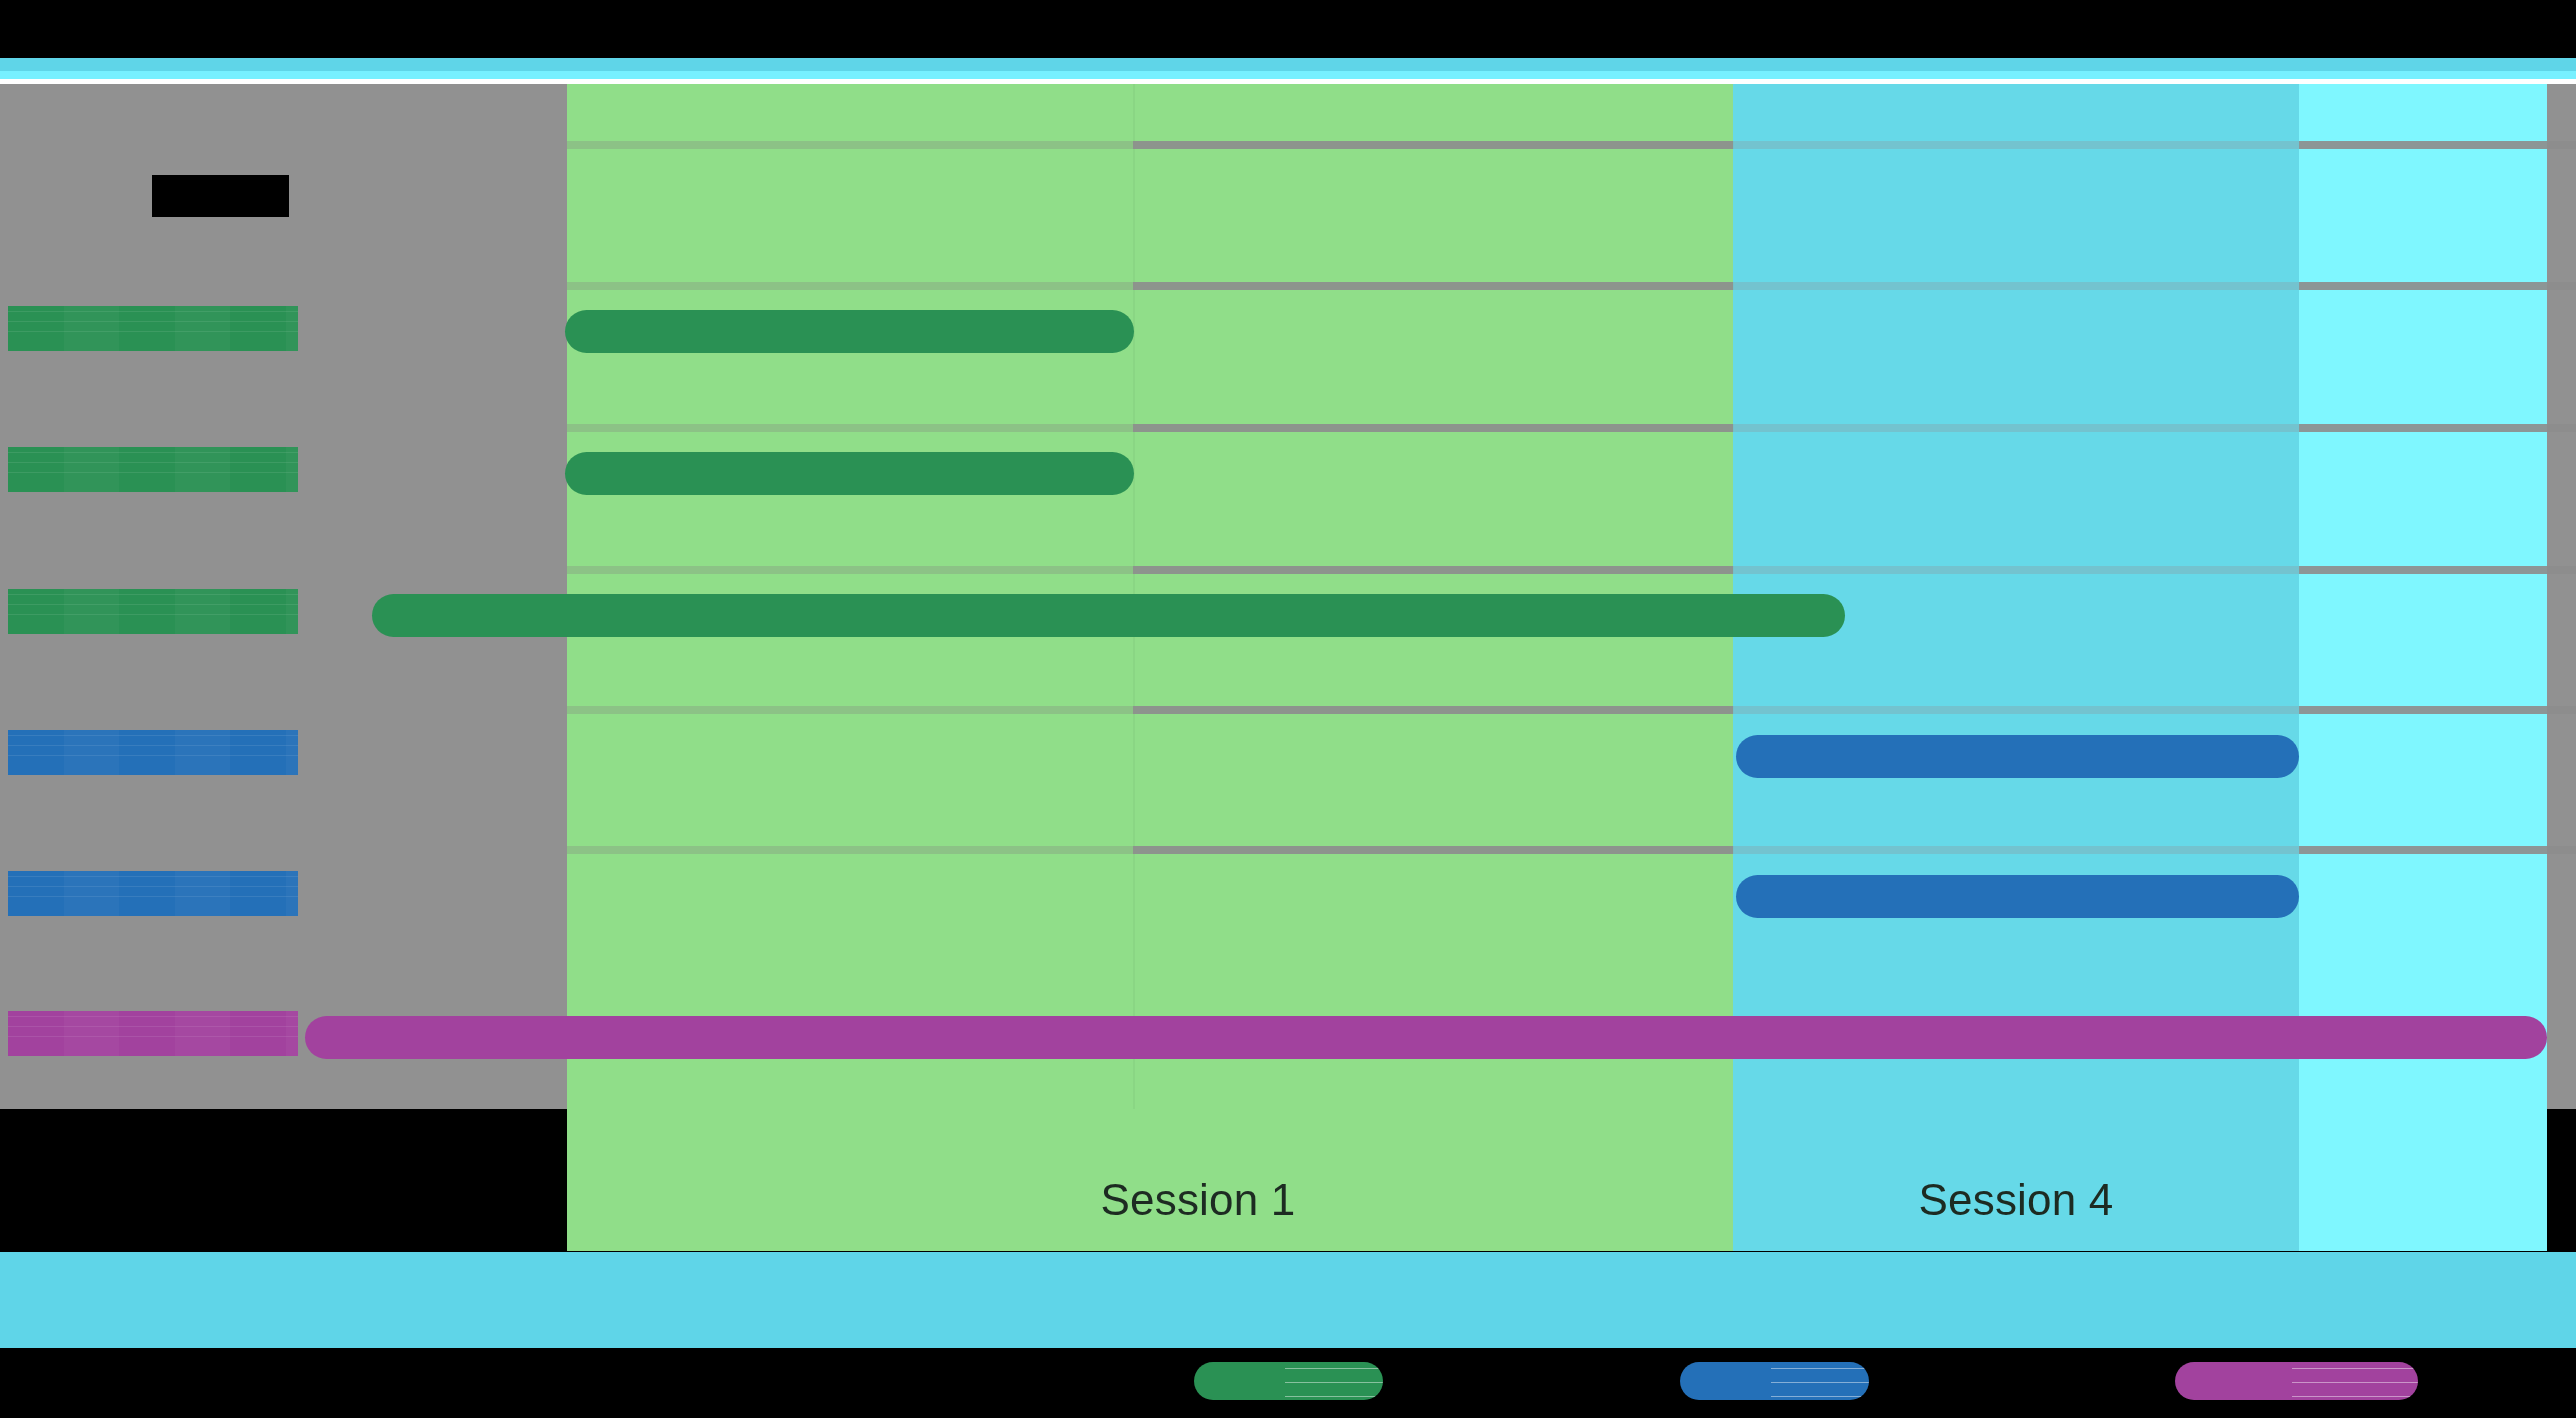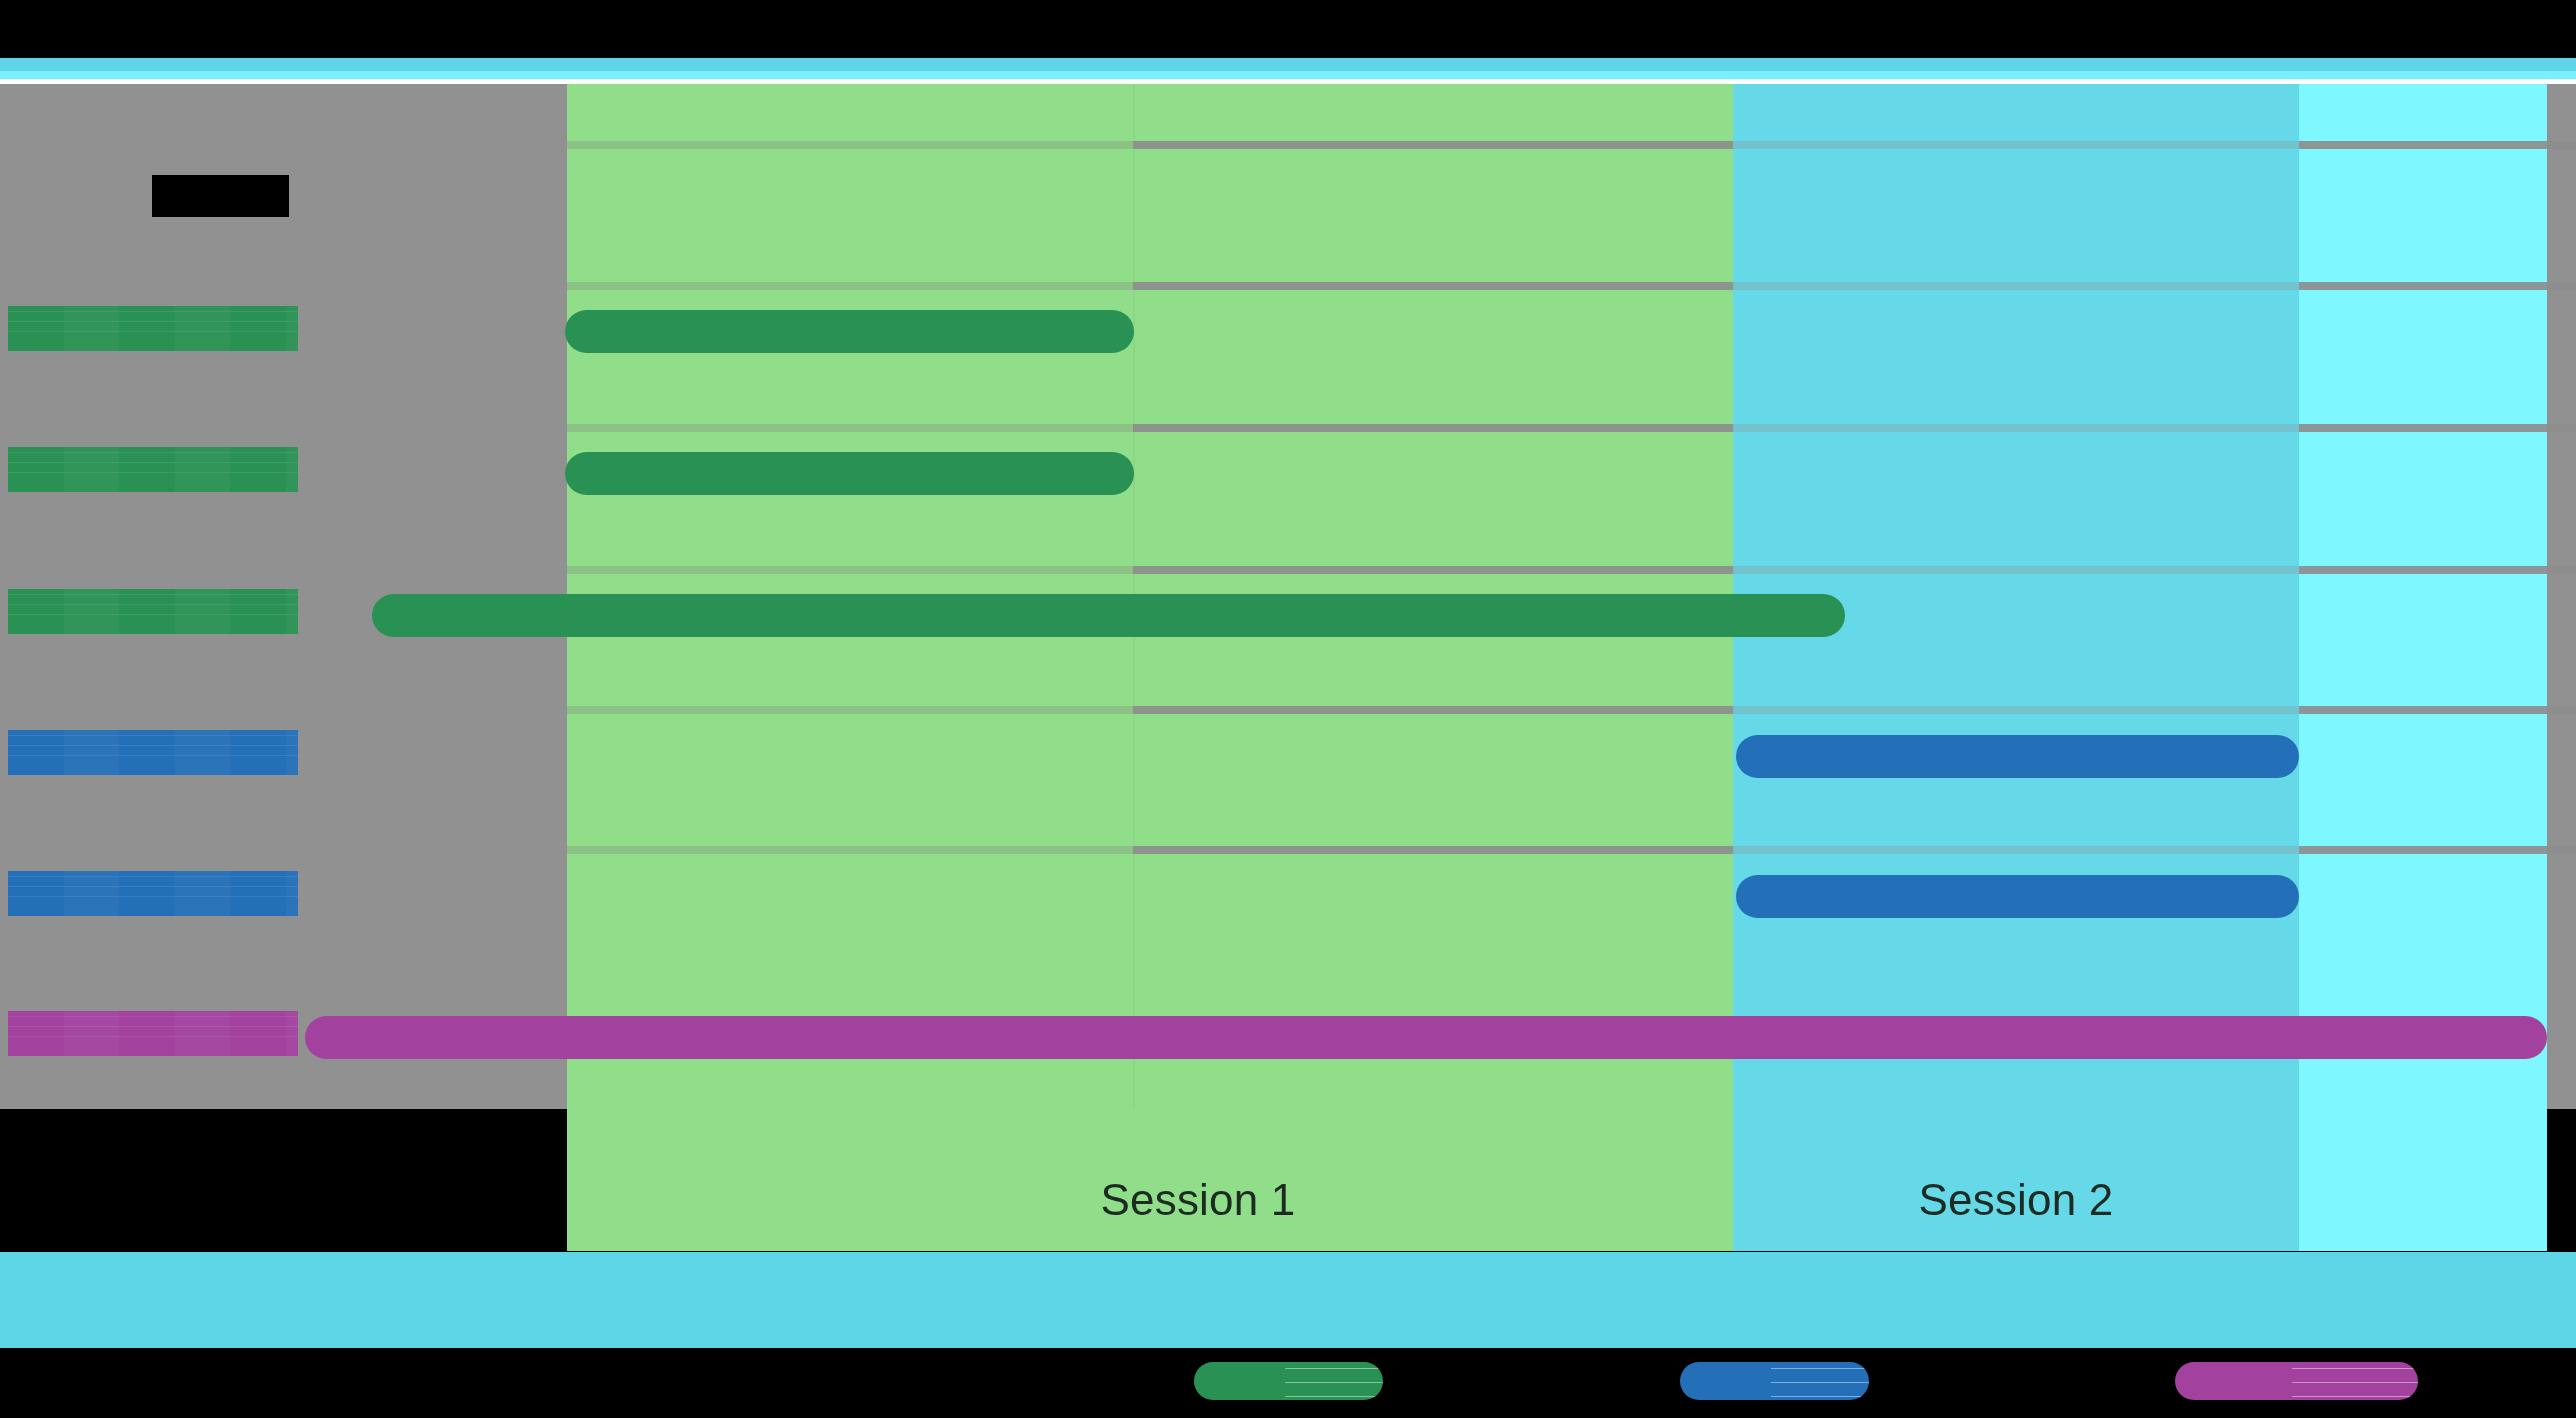--- a/index.html
+++ b/index.html
@@ -105,21 +105,21 @@
 <div id="chart-root">
 
   <div class="top-rule-a"></div>
   <div class="top-rule-b"></div>
   <div class="top-rule-c"></div>
 
   <div class="band" id="band-s1">
     <div class="band-label">Session 1</div>
   </div>
   <div class="band" id="band-s2">
-    <div class="band-label">Session 2</div>
+    <div class="band-label">Session 4</div>
   </div>
   <div class="band" id="band-s3">
     <div class="band-label"></div>
   </div>
   <div id="s1-seam"></div>
 
   <div id="left-panel"></div>
   <div id="right-gutter"></div>
 
   <div class="gridline seg-a" style="top:83px"></div>

